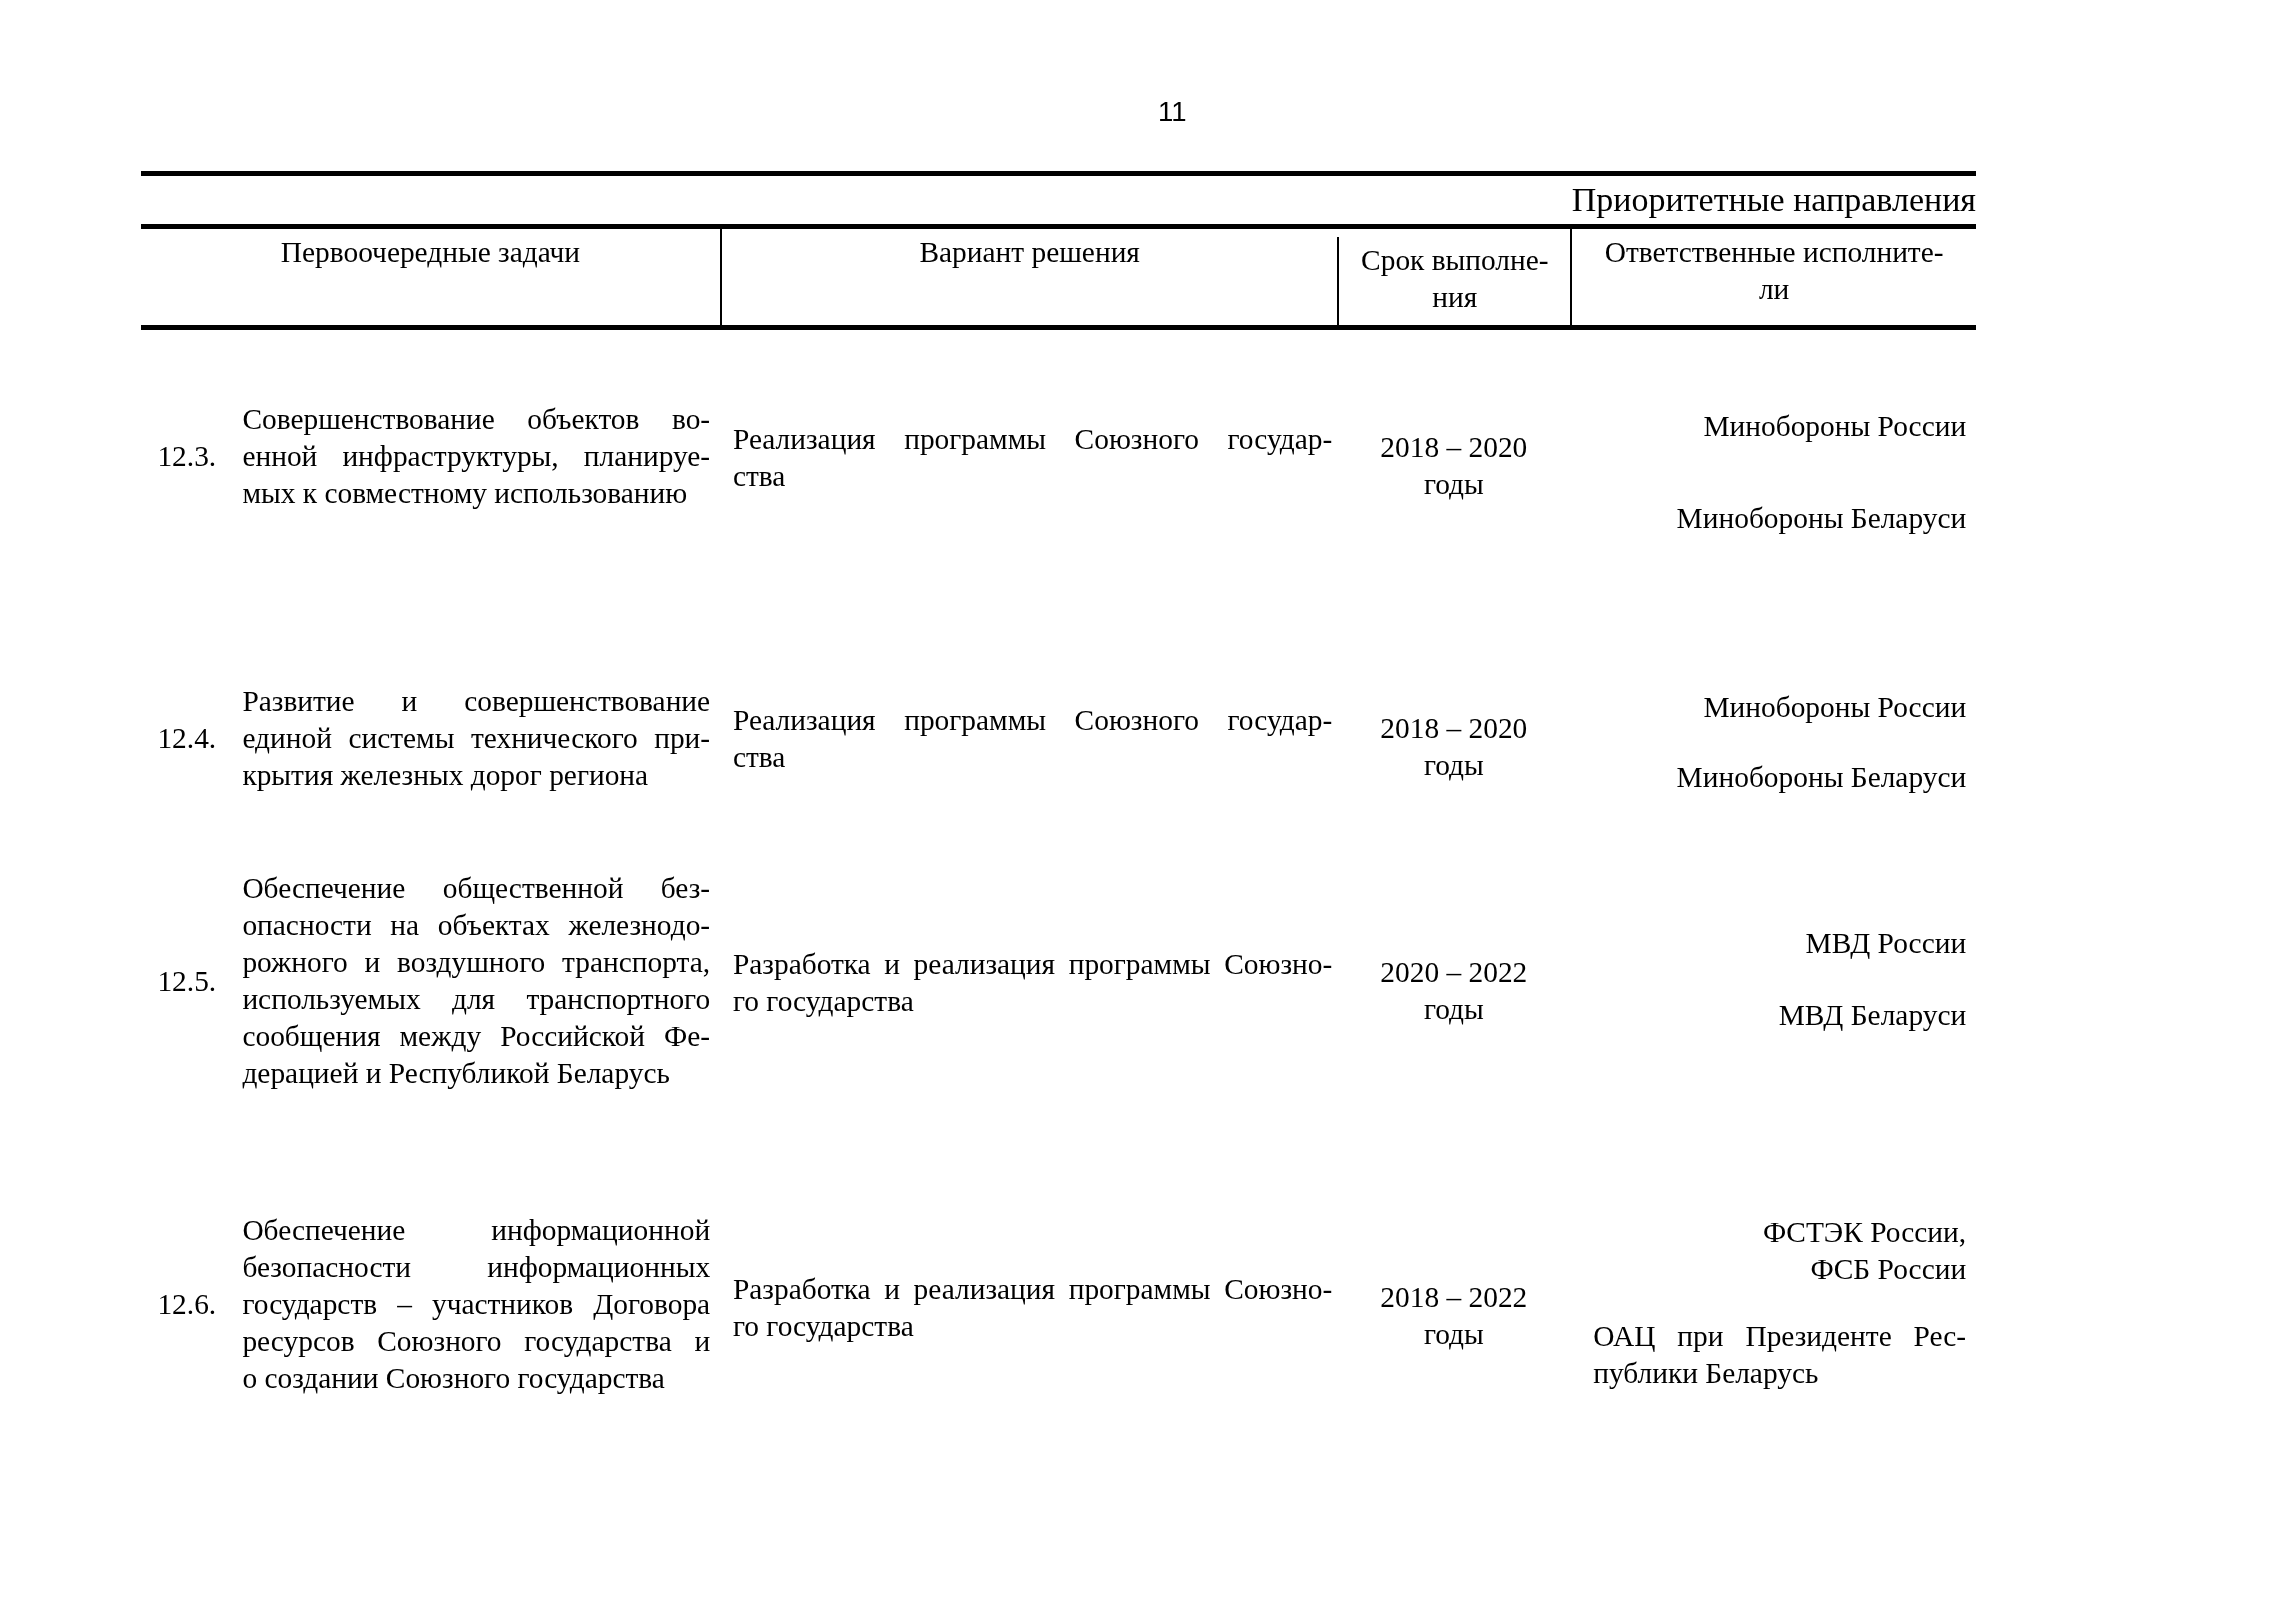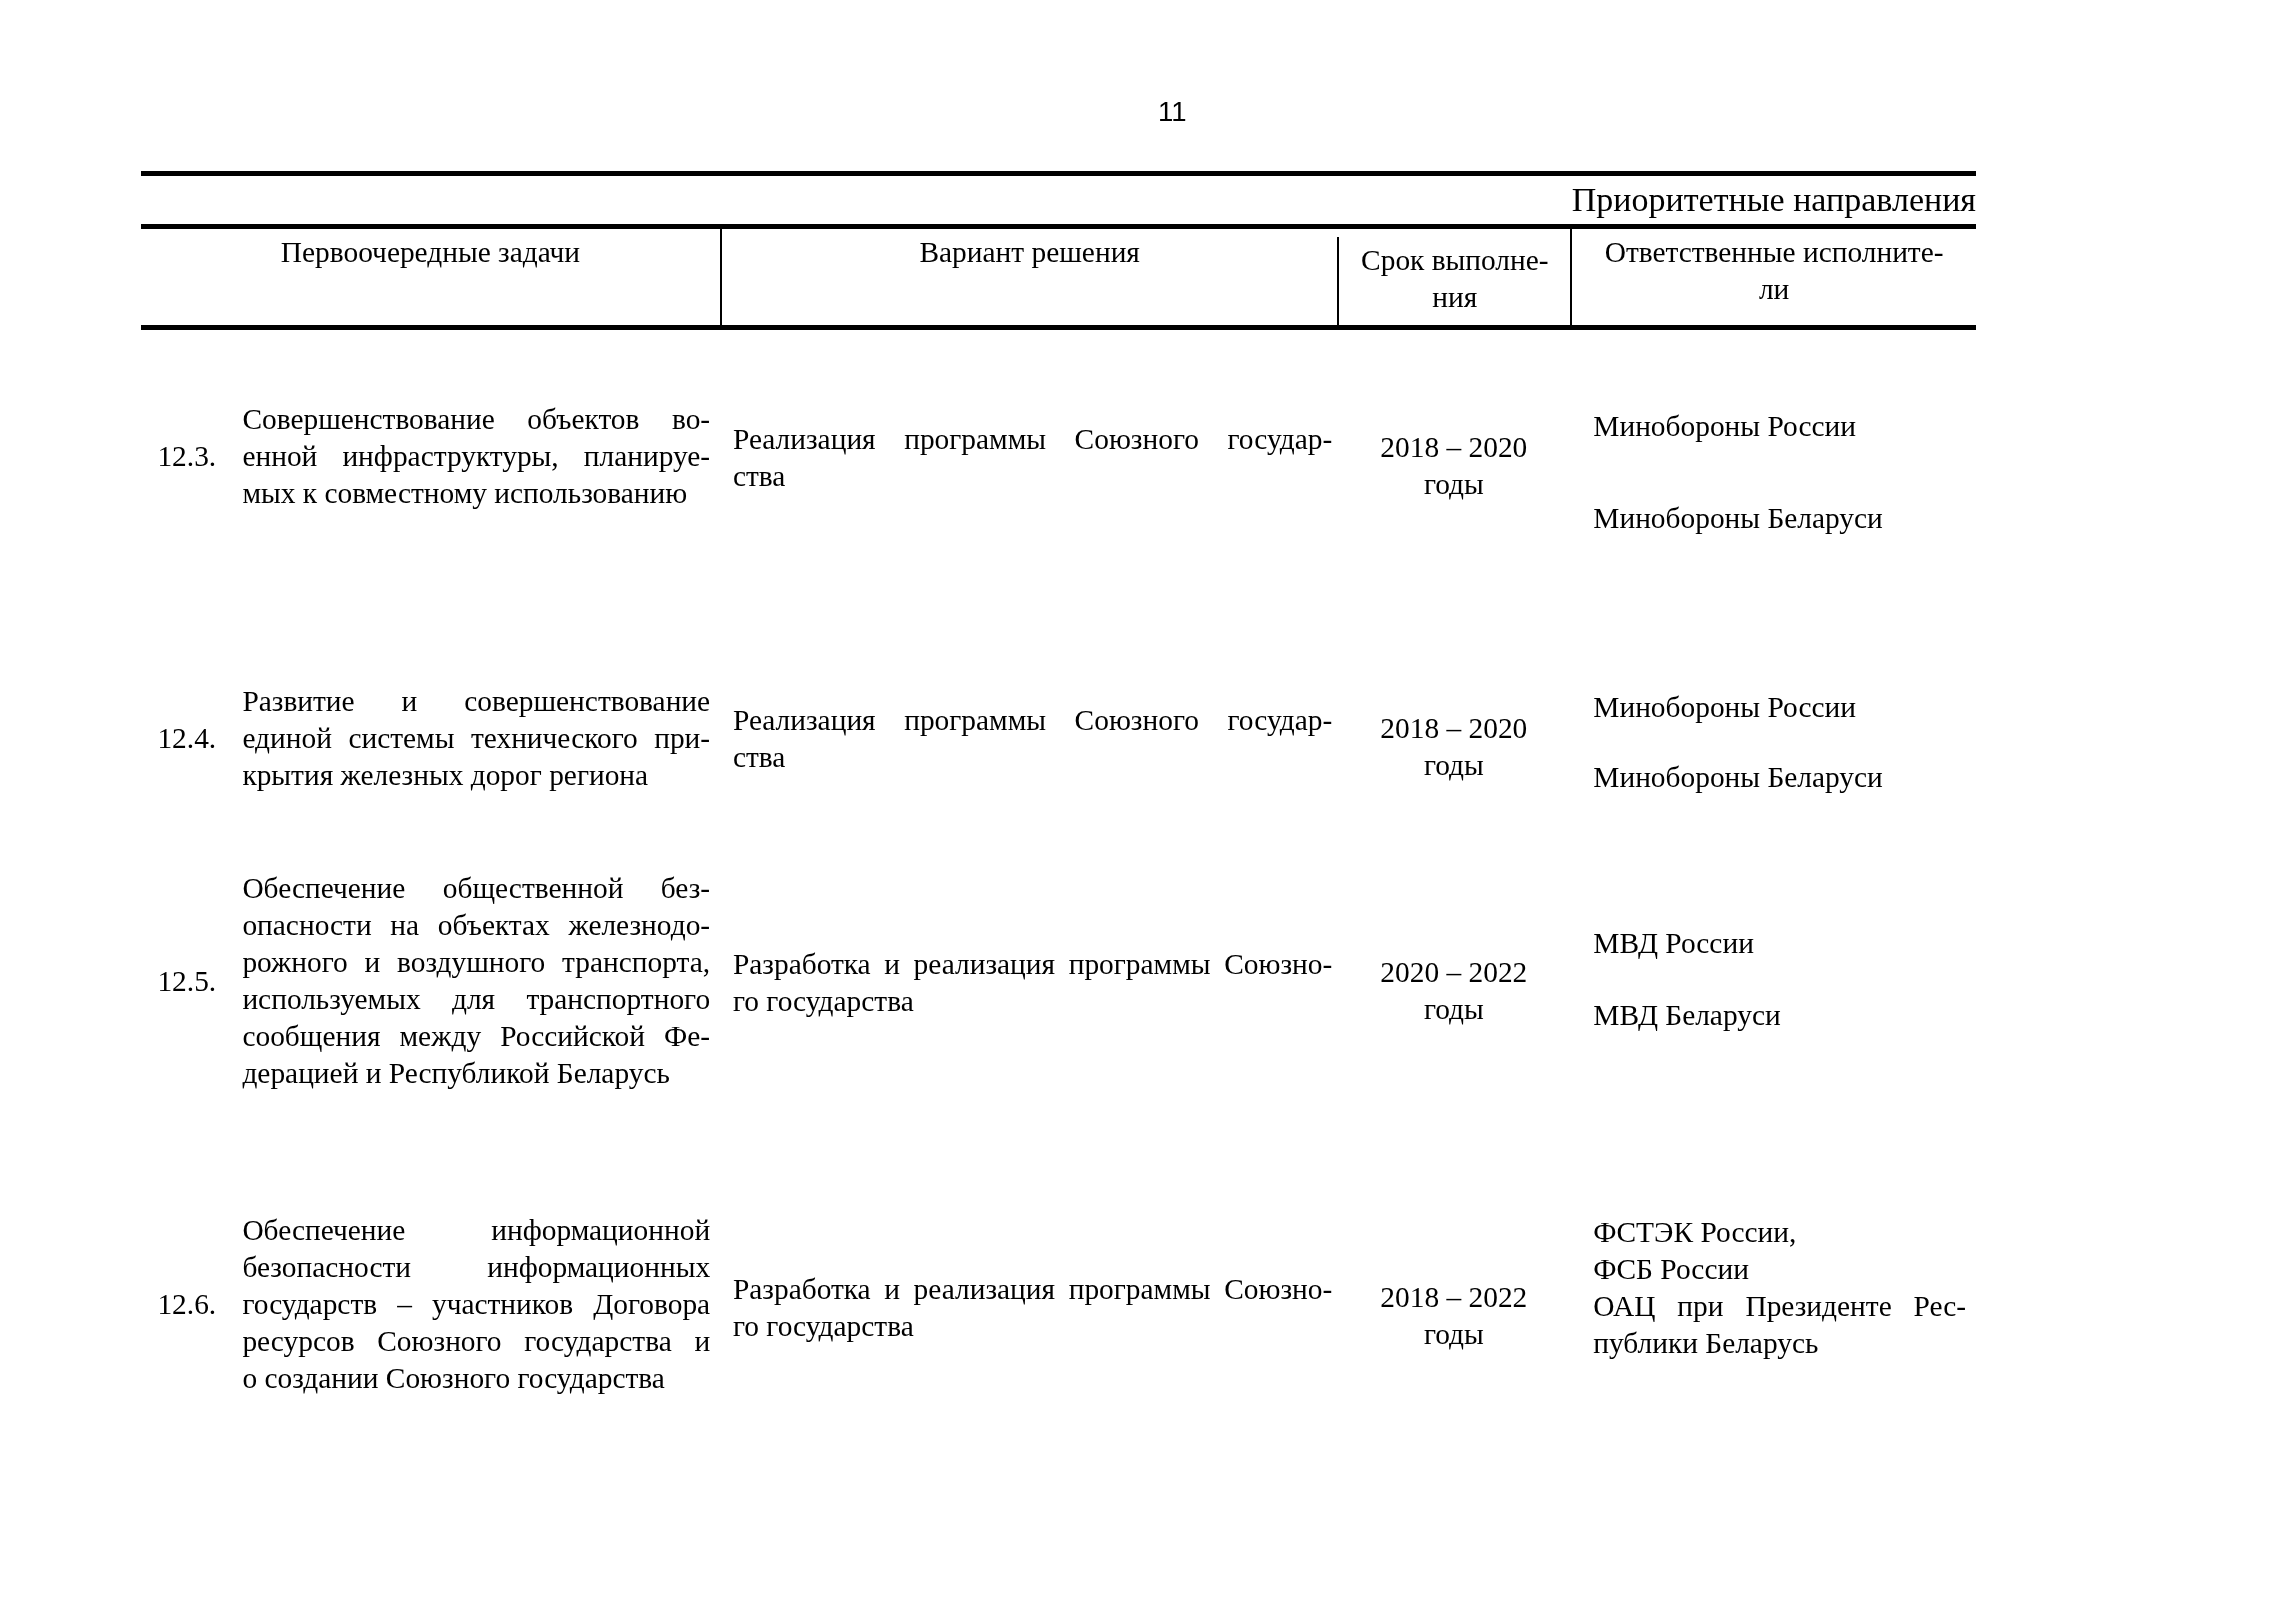--- a/index.html
+++ b/index.html
@@ -56,26 +56,26 @@
   .trow .c4 { padding-left: 23px; padding-right: 9.8px; }
 
   .rowline { display: flex; align-items: center; }
   .num { flex: 0 0 85px; font-size: 29.4px; line-height: 37px; }
   .taskblock { flex: 1 1 auto; }
 
   .ln { font-size: 29.4px; line-height: 37px; }
   .ln.justify { text-align: justify; text-align-last: justify; }
   .ln.justify.last { text-align-last: left; }
   .ln.center { text-align: center; }
-  .ln.left { text-align: left; }
+  .ln.left { text-align: right; margin-left: 16px; }
 
   .entry2 { margin-top: 55px; }
   .entry2b { margin-top: 33px; }
   .entry2c { margin-top: 35px; }
-  .entry2d { }
+  .entry2d { margin-top: 30px; }
 </style>
 </head>
 <body>
 
 <div class="pagenum">11</div>
 
 <div class="tbl">
 
   <div class="ttl">Приоритетные направления</div>
 

